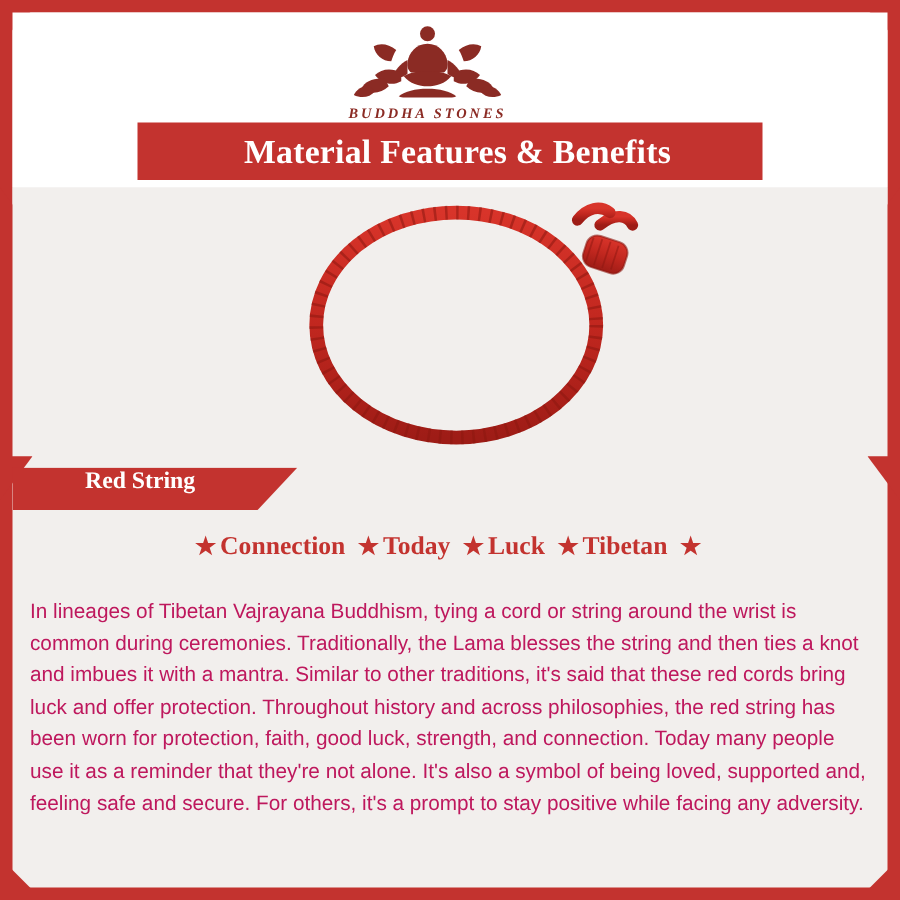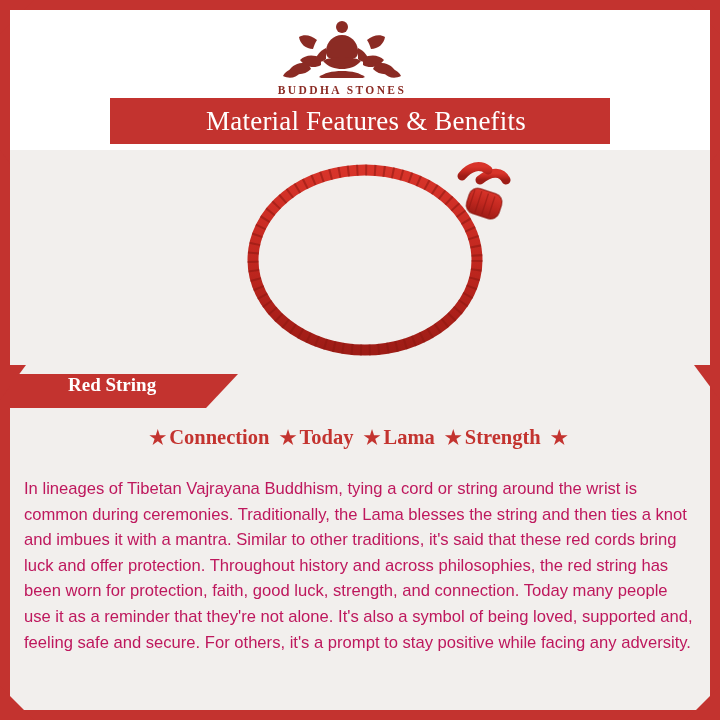--- a/index.html
+++ b/index.html
@@ -103,20 +103,21 @@
     height: 140px;
     background: #ffffff;
   }
 
   .logo-wrap {
     position: absolute;
     top: 16px;
     left: 0;
     width: 684px;
     text-align: center;
+    font-style: italic;
   }
   .logo-mark {
     display: block;
     margin: 0 auto;
   }
   .logo-text {
     display: block;
     margin-top: 2px;
     font-size: 11.5px;
     letter-spacing: 2.4px;
@@ -133,21 +134,21 @@
     width: 500px;
     height: 46px;
     background: #c3332f;
     display: flex;
     align-items: center;
     justify-content: center;
   }
   .title-banner .title-text {
     color: #ffffff;
     font-size: 27px;
-    font-weight: normal;
+    font-weight: bold;
     font-family: "Liberation Serif", serif;
     letter-spacing: 0.2px;
     white-space: nowrap;
     margin-left: 12px;
   }
 
   
   .product-area {
     position: absolute;
     top: 150px;
@@ -310,25 +311,25 @@
     <span class="benefit">
       <span class="star">★</span>
       <span>Connection</span>
     </span>
     <span class="benefit">
       <span class="star">★</span>
       <span>Today</span>
     </span>
     <span class="benefit">
       <span class="star">★</span>
-      <span>Lama</span>
-    </span>
-    <span class="benefit">
-      <span class="star">★</span>
-      <span>Strength</span>
+      <span>Luck</span>
+    </span>
+    <span class="benefit">
+      <span class="star">★</span>
+      <span>Tibetan</span>
     </span>
     <span class="benefit">
       <span class="star">★</span>
     </span>
   </div>
 
   <div class="body-text">In lineages of Tibetan Vajrayana Buddhism, tying a cord or string around the wrist is common during ceremonies. Traditionally, the Lama blesses the string and then ties a knot and imbues it with a mantra. Similar to other traditions, it's said that these red cords bring luck and offer protection. Throughout history and across philosophies, the red string has been worn for protection, faith, good luck, strength, and connection. Today many people use it as a reminder that they're not alone. It's also a symbol of being loved, supported and, feeling safe and secure. For others, it's a prompt to stay positive while facing any adversity.</div>
 
 </div>
 

